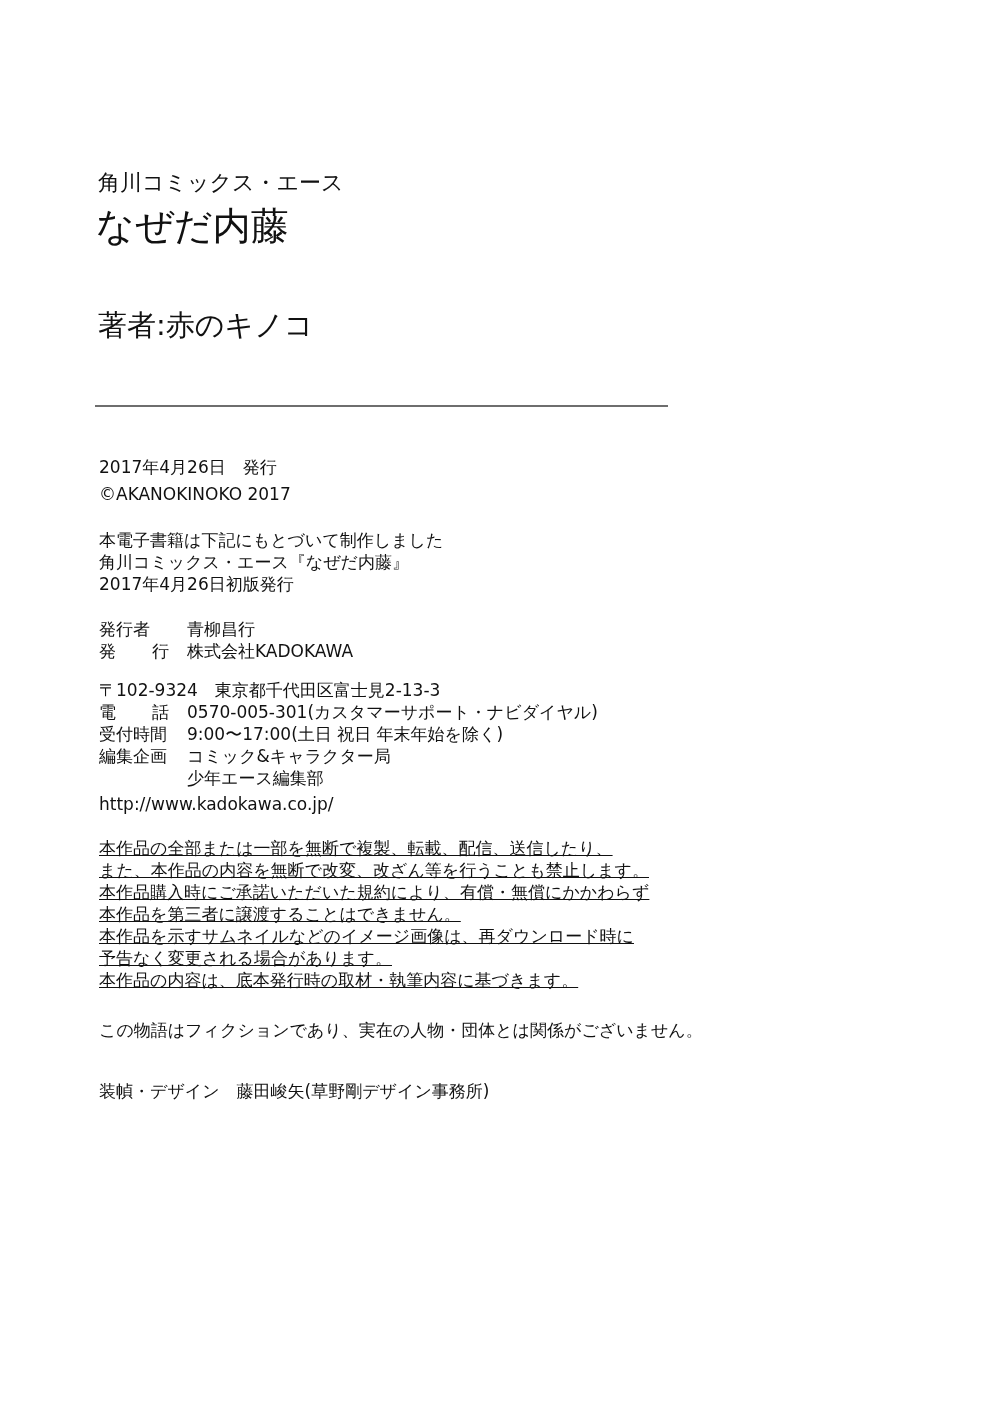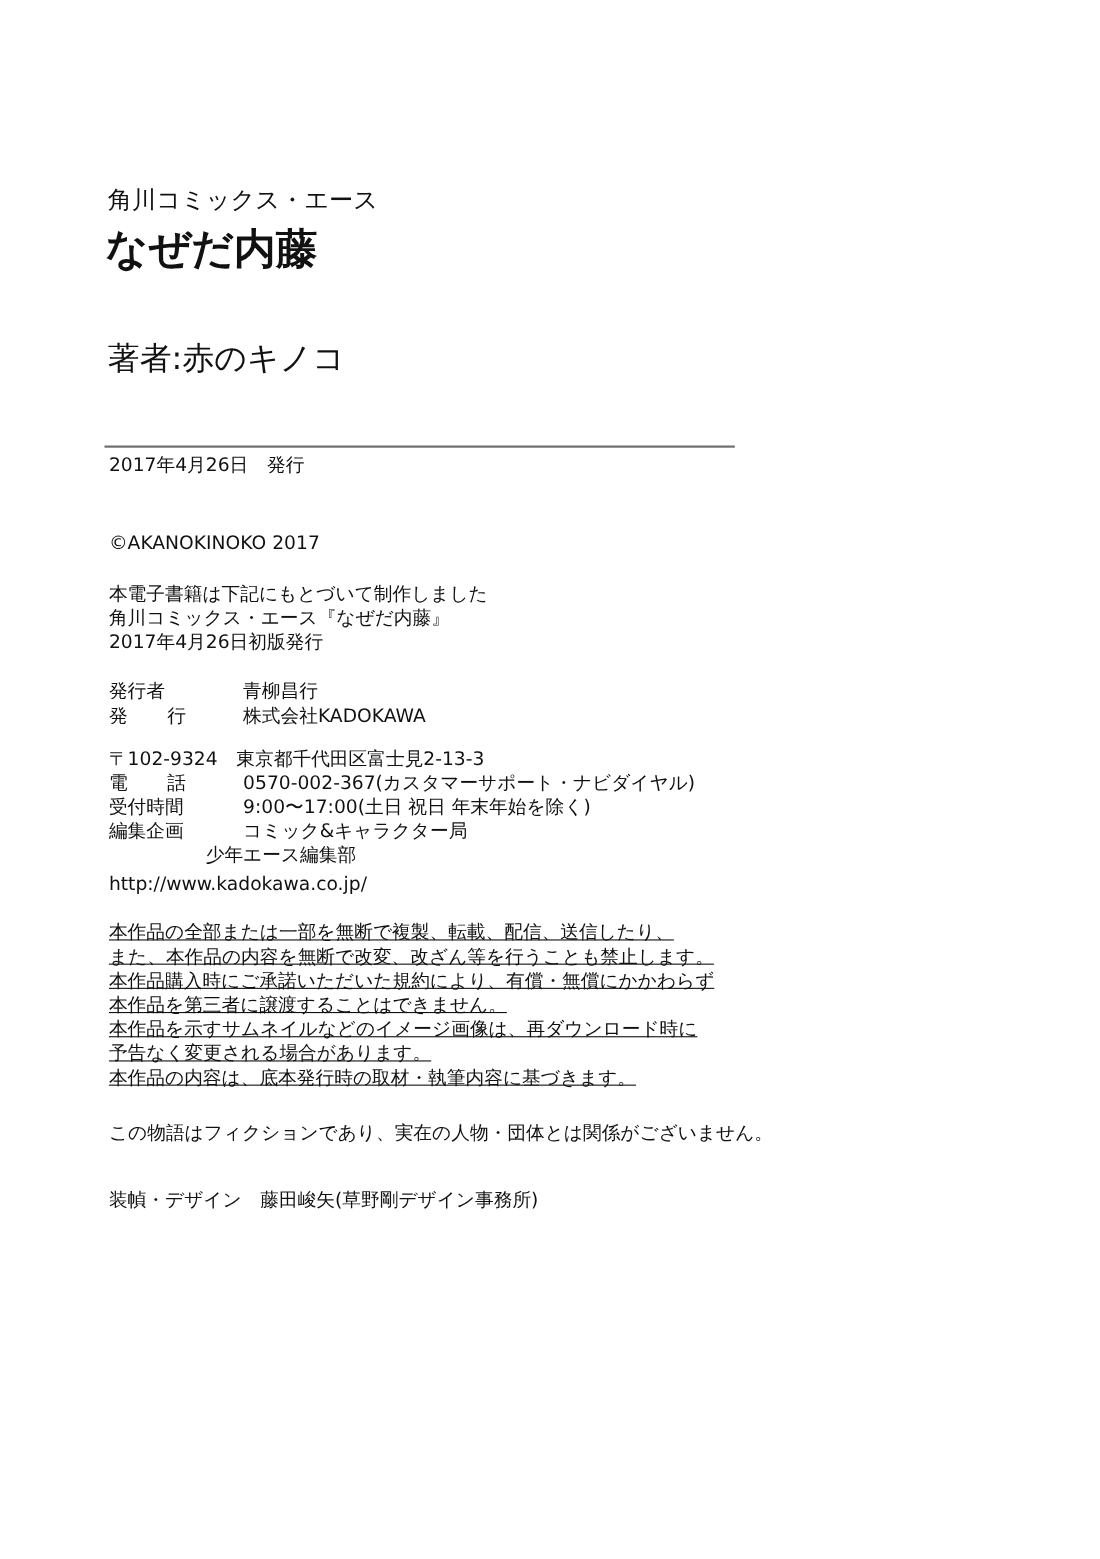--- a/index.html
+++ b/index.html
@@ -1,38 +1,38 @@
 <!DOCTYPE html>
 <html><head>
   <meta charset="utf-8">
   <style>
     html, body { margin: 0; padding: 0; background: #ffffff; }
     body { width: 1000px; height: 1417px; position: relative; overflow: hidden;
            font-family: "DejaVu Sans", "Liberation Sans", sans-serif; color: #111; }
     .abs { position: absolute; white-space: nowrap; }
     .series { left: 98px; top: 170px; font-size: 22px; line-height: 26px; }
-    .title { left: 96px; top: 203px; font-size: 38px; line-height: 46px; font-weight: bold; }
+    .title { left: 96px; top: 203px; font-size: 38px; line-height: 46px; font-weight: normal; }
     .author { left: 98px; top: 307px; font-size: 29px; line-height: 36px; }
     .divider { left: 95px; top: 405px; width: 573px; height: 2px; background: #6e6e6e; }
     .t { font-size: 17px; line-height: 22px; }
-    .row { display: flex; gap: 34px; }
+    .row { display: flex; }
     .lbl { width: 88px; display: inline-block; }
     .lbl-sp { width: 88px; display: inline-flex; justify-content: space-between; padding-right: 18px; box-sizing: border-box; }
     .indent { padding-left: 88px; }
     .block { position: absolute; left: 99px; }
   </style>
 </head>
 <body>
 
 <div class="abs series">角川コミックス・エース</div>
 <div class="abs title">なぜだ内藤</div>
 <div class="abs author">著者:赤のキノコ</div>
 <div class="abs divider"></div>
 
-<div class="block t" style="top:412px;">2017年4月26日　発行</div>
+<div class="block t" style="top:456px;">2017年4月26日　発行</div>
 <div class="block t" style="top:483px;">©AKANOKINOKO 2017</div>
 
 <div class="block t" style="top:529px;">
   <div>本電子書籍は下記にもとづいて制作しました</div>
   <div>角川コミックス・エース『なぜだ内藤』</div>
   <div>2017年4月26日初版発行</div>
 </div>
 
 <div class="block t" style="top:618px;">
   <div class="row">
@@ -48,21 +48,21 @@
   </div>
 </div>
 
 <div class="block t" style="top:679px;">
   <div>〒102-9324　東京都千代田区富士見2-13-3</div>
   <div class="row">
     <span class="lbl-sp">
       <span>電</span>
       <span>話</span>
     </span>
-    <span>0570-002-367(カスタマーサポート・ナビダイヤル)</span>
+    <span>0570-005-301(カスタマーサポート・ナビダイヤル)</span>
   </div>
   <div class="row">
     <span class="lbl">受付時間</span>
     <span>9:00〜17:00(土日 祝日 年末年始を除く)</span>
   </div>
   <div class="row">
     <span class="lbl">編集企画</span>
     <span>コミック&amp;キャラクター局</span>
   </div>
   <div class="indent">少年エース編集部</div>

